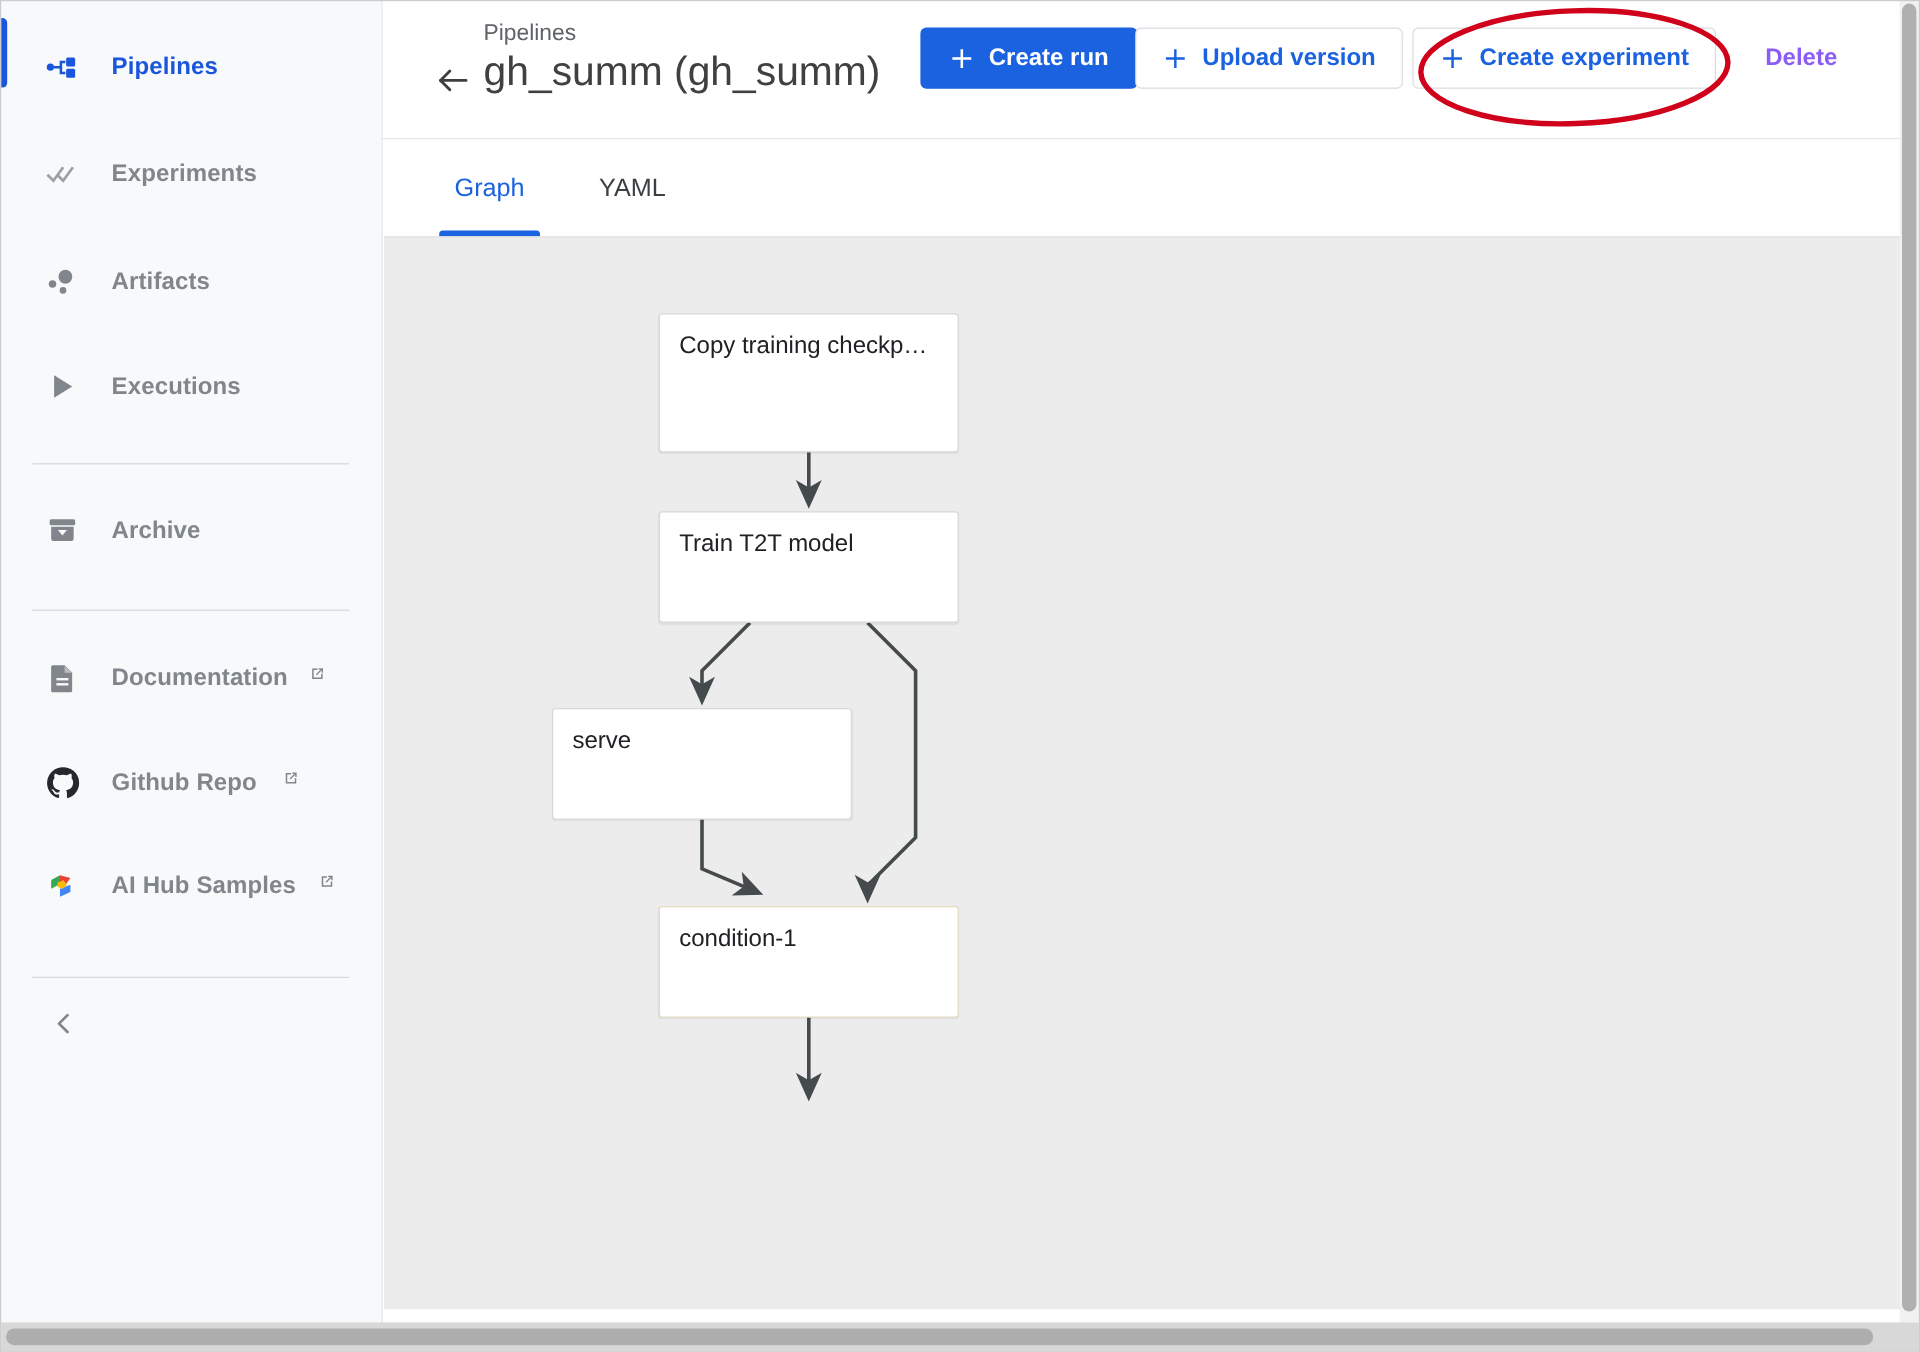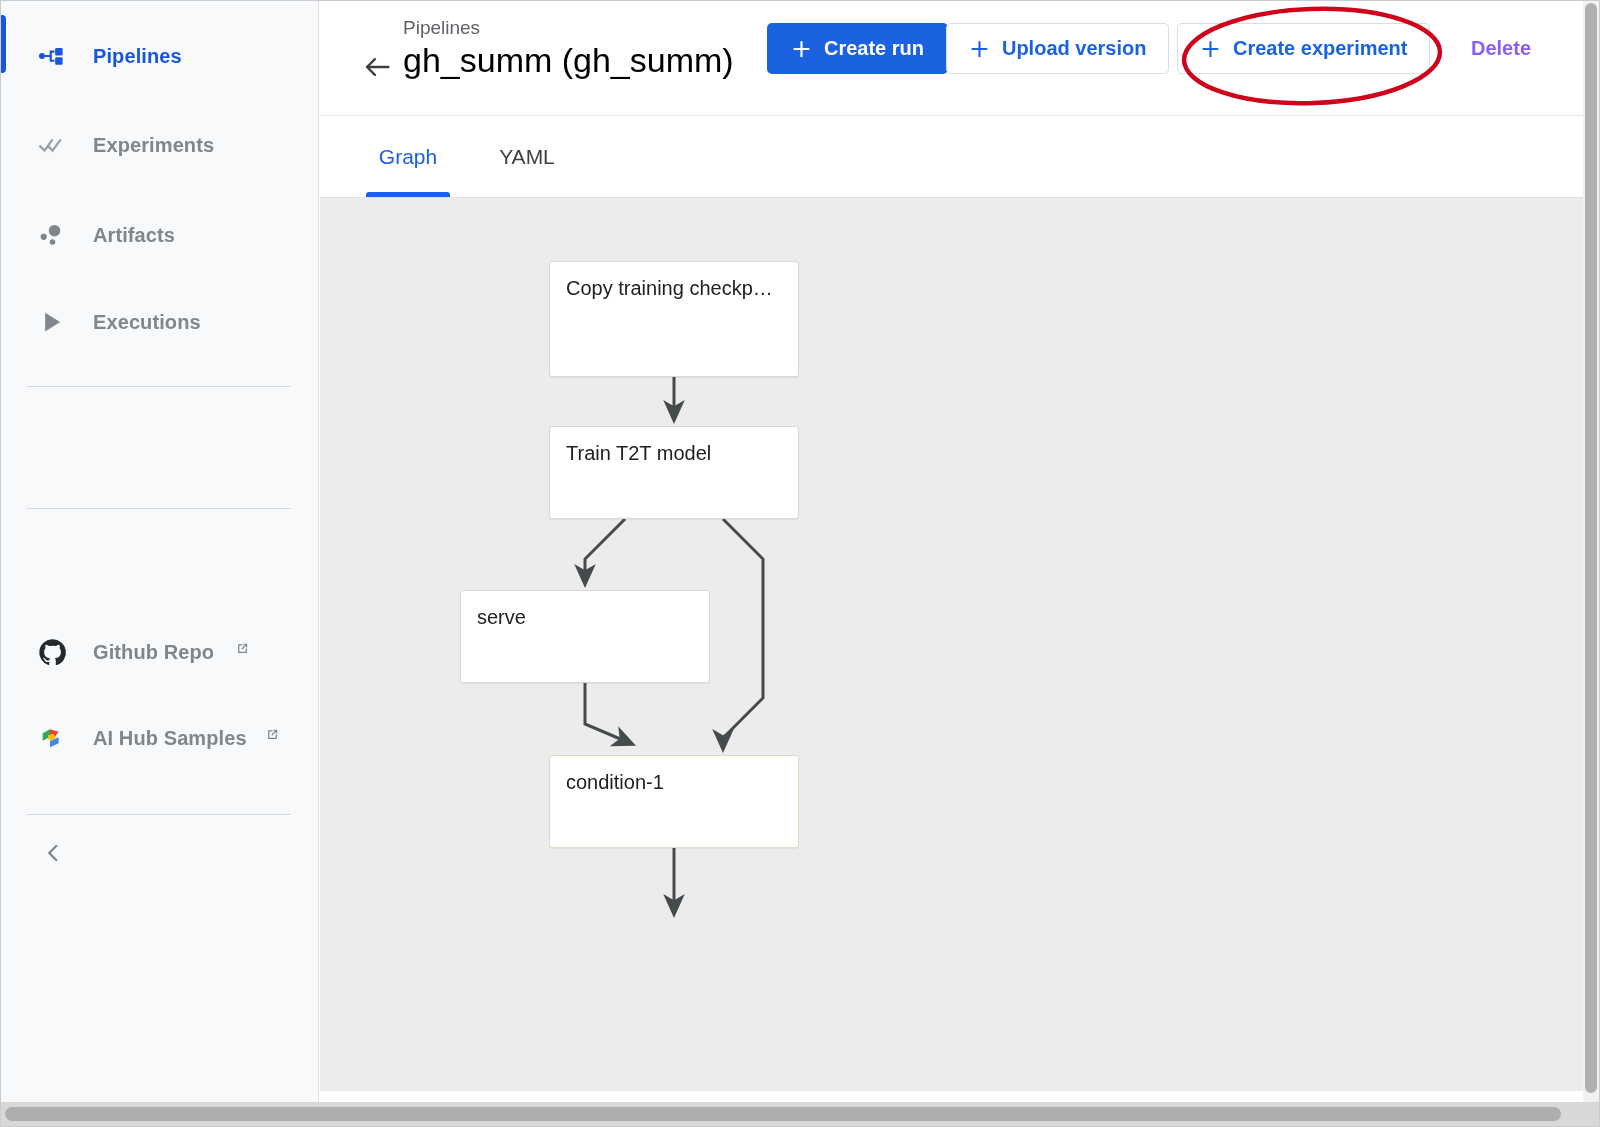--- a/index.html
+++ b/index.html
@@ -104,21 +104,21 @@
     position: absolute;
     left: 38px; top: 48px;
     width: 40px; height: 40px;
     display: flex; align-items: center; justify-content: center;
     cursor: pointer;
   }
   .page-title {
     position: absolute;
     left: 84px; top: 40px;
     font-size: 34px;
-    color: #000000;
+    color: #404040;
     white-space: nowrap;
     font-family: "Liberation Sans", sans-serif;
   }
   .btn-primary {
     position: absolute;
     left: 448px; top: 22px;
     height: 51px;
     padding: 0 24px;
     background: #1a62e0;
     color: #ffffff;
@@ -302,23 +302,50 @@
       <span class="nav-icon">
         <svg width="30" height="30" viewBox="0 0 24 24">
           <path d="M6.5 4.5 L18.5 12 L6.5 19.5 Z" fill="#80868b"></path>
         </svg>
       </span>
       <span class="nav-label">Executions</span>
     </div>
 
     <div class="divider" style="top:385px"></div>
 
+    <div class="nav-item" style="top:412px">
+      <span class="nav-icon">
+        <svg width="30" height="30" viewBox="0 0 24 24">
+          <rect x="3.5" y="4.5" width="17" height="4" rx="1" fill="#80868b"></rect>
+          <path d="M4.5 9.5 h15 v8 a1.5 1.5 0 0 1 -1.5 1.5 h-12 a1.5 1.5 0 0 1 -1.5 -1.5 z" fill="#80868b"></path>
+          <path d="M9 11.8 h6 l-3 3.6 z" fill="#f7f9fa"></path>
+        </svg>
+      </span>
+      <span class="nav-label">Archive</span>
+    </div>
 
     <div class="divider" style="top:507px"></div>
 
+    <div class="nav-item" style="top:535px">
+      <span class="nav-icon">
+        <svg width="30" height="30" viewBox="0 0 24 24">
+          <path d="M5.5 3.5 h8 l5 5 v12 a1 1 0 0 1 -1 1 h-12 a1 1 0 0 1 -1 -1 v-16 a1 1 0 0 1 1 -1 z" fill="#80868b"></path>
+          <path d="M13.5 3.8 v4.7 h4.7 z" fill="#b9bdc1"></path>
+          <rect x="8" y="12" width="8" height="1.6" fill="#f7f9fa"></rect>
+          <rect x="8" y="15.4" width="8" height="1.6" fill="#f7f9fa"></rect>
+        </svg>
+      </span>
+      <span class="nav-label">Documentation</span>
+      <span class="ext-mark" style="left:256px; top:18px">
+        <svg width="15" height="15" viewBox="0 0 24 24">
+          <path d="M5 5 h7 v2 h-5 v10 h10 v-5 h2 v7 h-14 z" fill="#80868b"></path>
+          <path d="M13.5 4.5 h6 v6 h-1.8 v-3.1 l-6.4 6.4 -1.3 -1.3 6.4 -6.4 h-2.9 z" fill="#80868b"></path>
+        </svg>
+      </span>
+    </div>
 
     <div class="nav-item" style="top:622px">
       <span class="nav-icon">
         <svg width="31" height="31" viewBox="0 0 24 24">
           <path fill="#24292e" d="M12 1.8a10.2 10.2 0 0 0-3.23 19.9c.51.1.7-.22.7-.49v-1.9c-2.84.62-3.44-1.2-3.44-1.2-.47-1.18-1.14-1.5-1.14-1.5-.93-.64.07-.62.07-.62 1.03.07 1.57 1.06 1.57 1.06.91 1.57 2.4 1.12 2.99.86.09-.66.36-1.12.65-1.37-2.27-.26-4.66-1.14-4.66-5.07 0-1.12.4-2.03 1.05-2.75-.1-.26-.46-1.3.1-2.72 0 0 .86-.28 2.8 1.05a9.7 9.7 0 0 1 5.1 0c1.94-1.33 2.8-1.05 2.8-1.05.56 1.42.2 2.46.1 2.72.65.72 1.05 1.63 1.05 2.75 0 3.94-2.4 4.8-4.68 5.06.37.32.7.94.7 1.9v2.82c0 .27.18.6.7.49A10.2 10.2 0 0 0 12 1.8z"></path>
         </svg>
       </span>
       <span class="nav-label">Github Repo</span>
       <span class="ext-mark" style="left:234px; top:18px">
         <svg width="15" height="15" viewBox="0 0 24 24">

